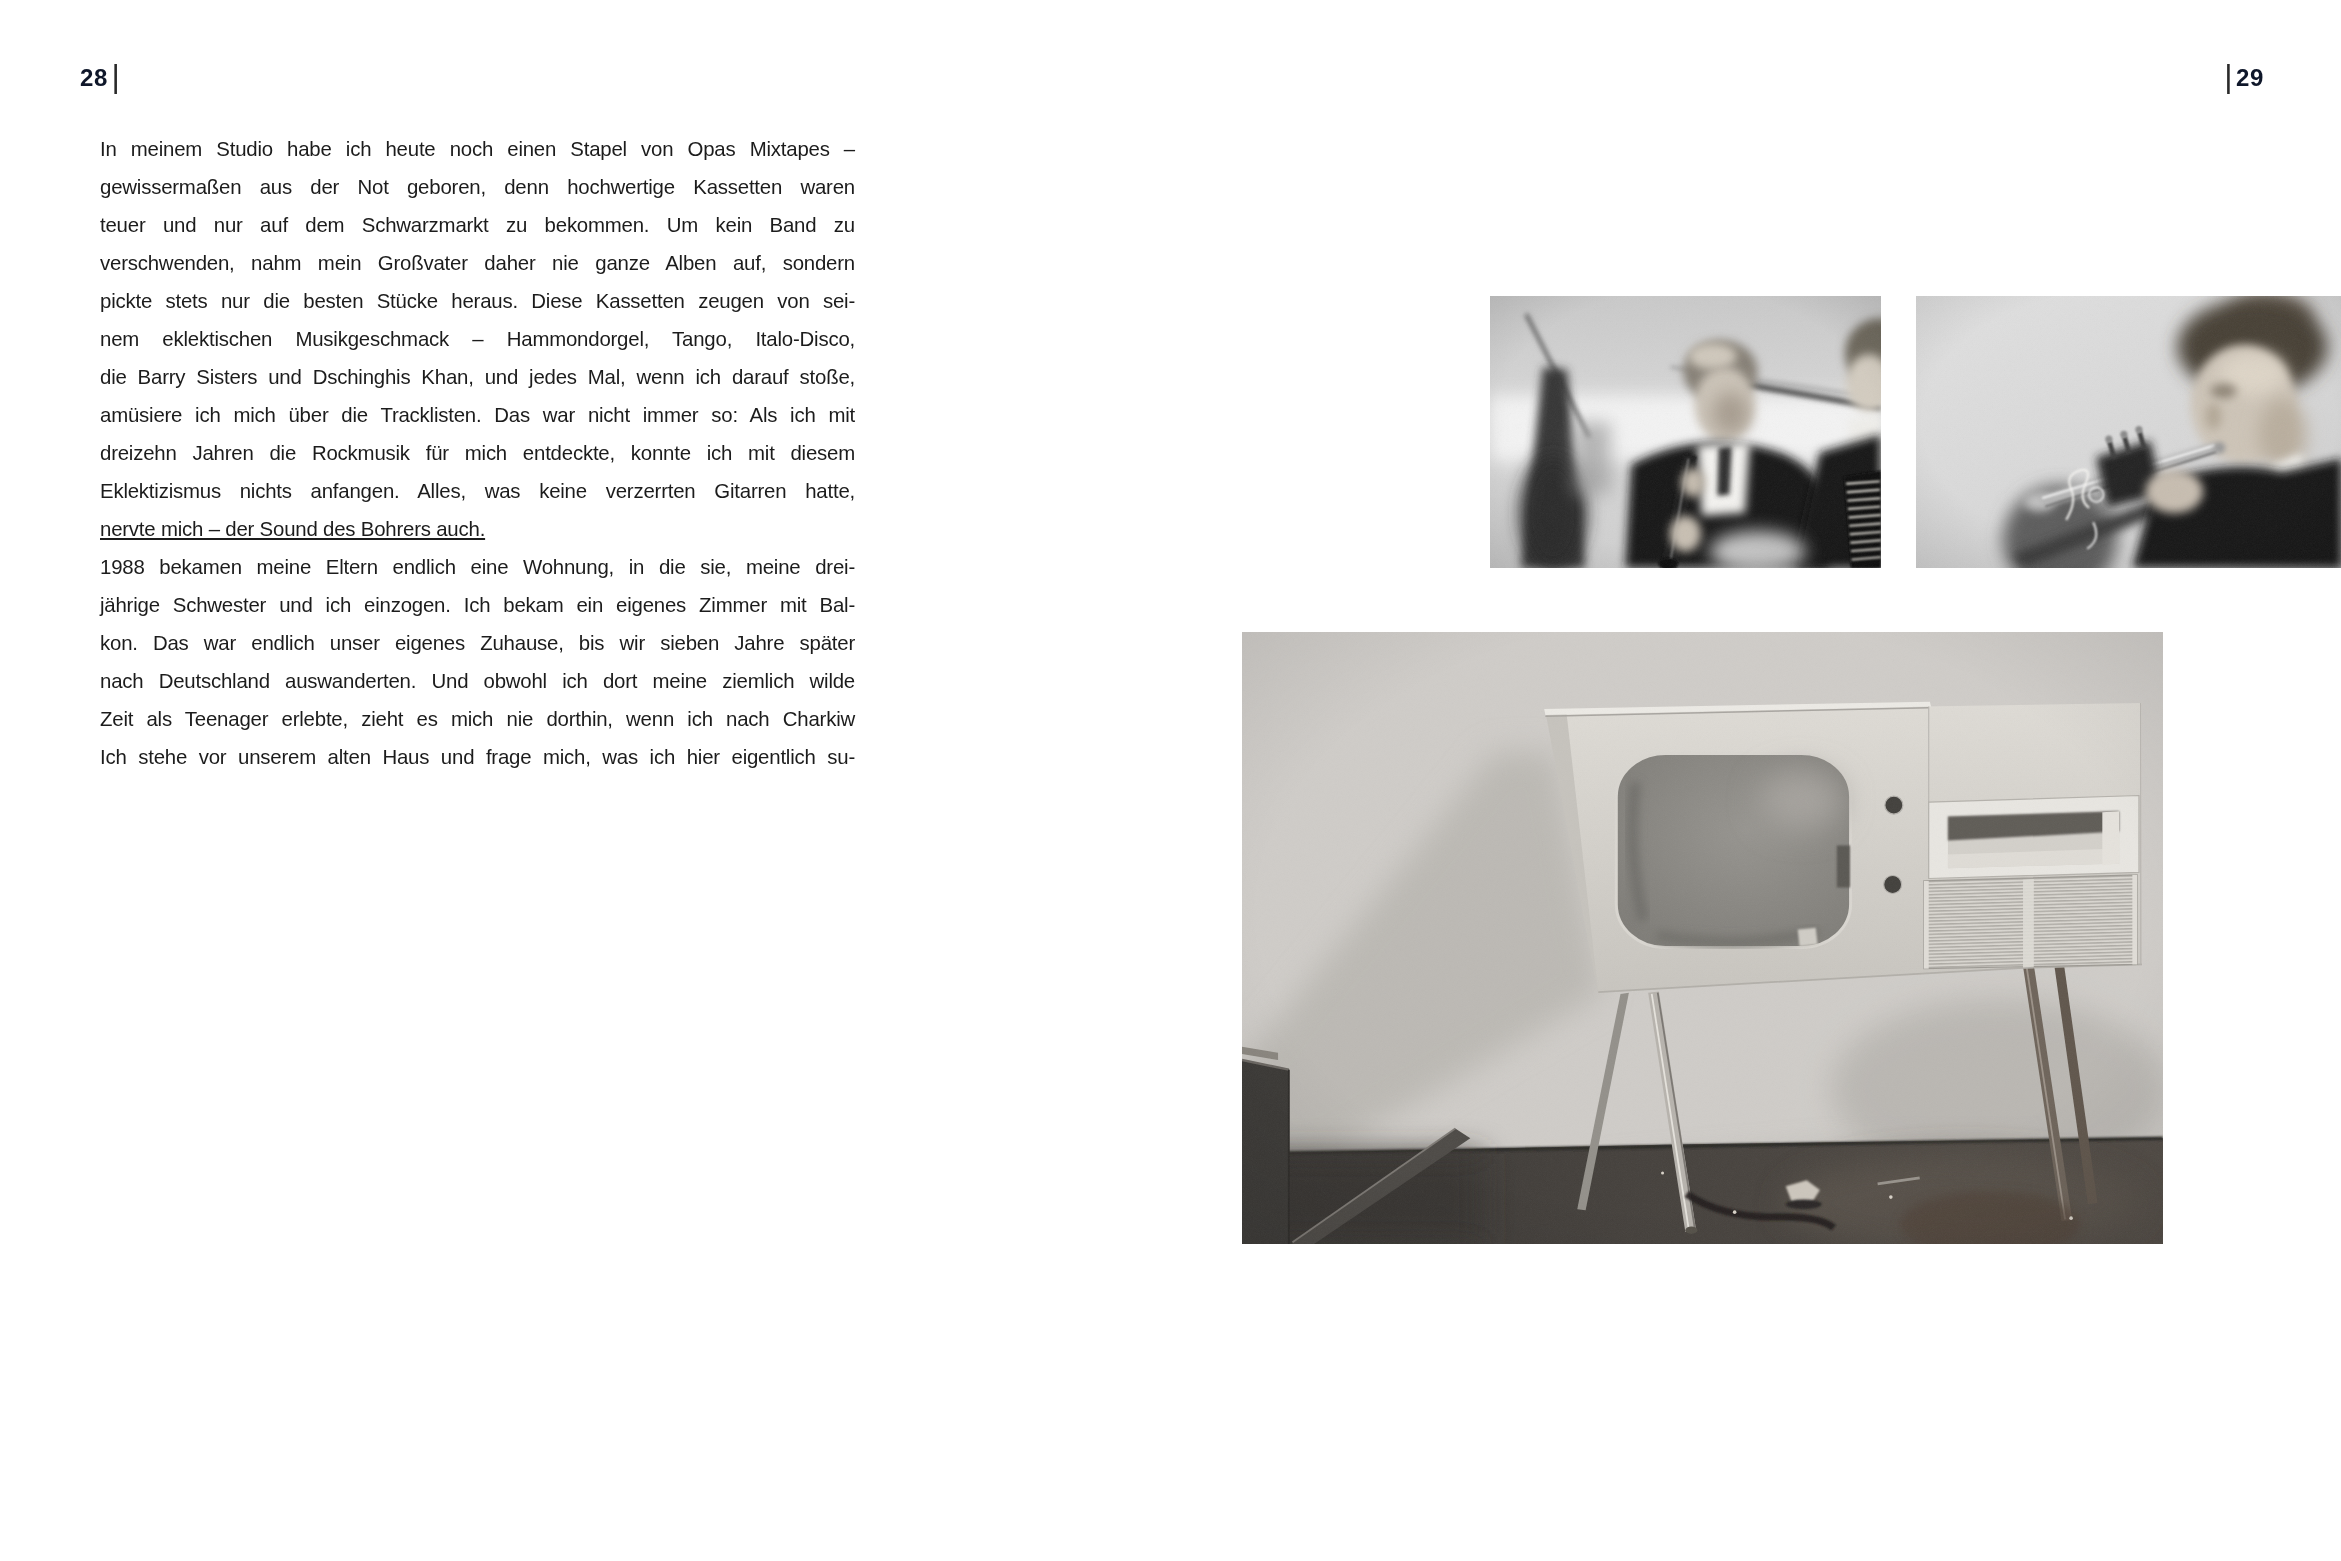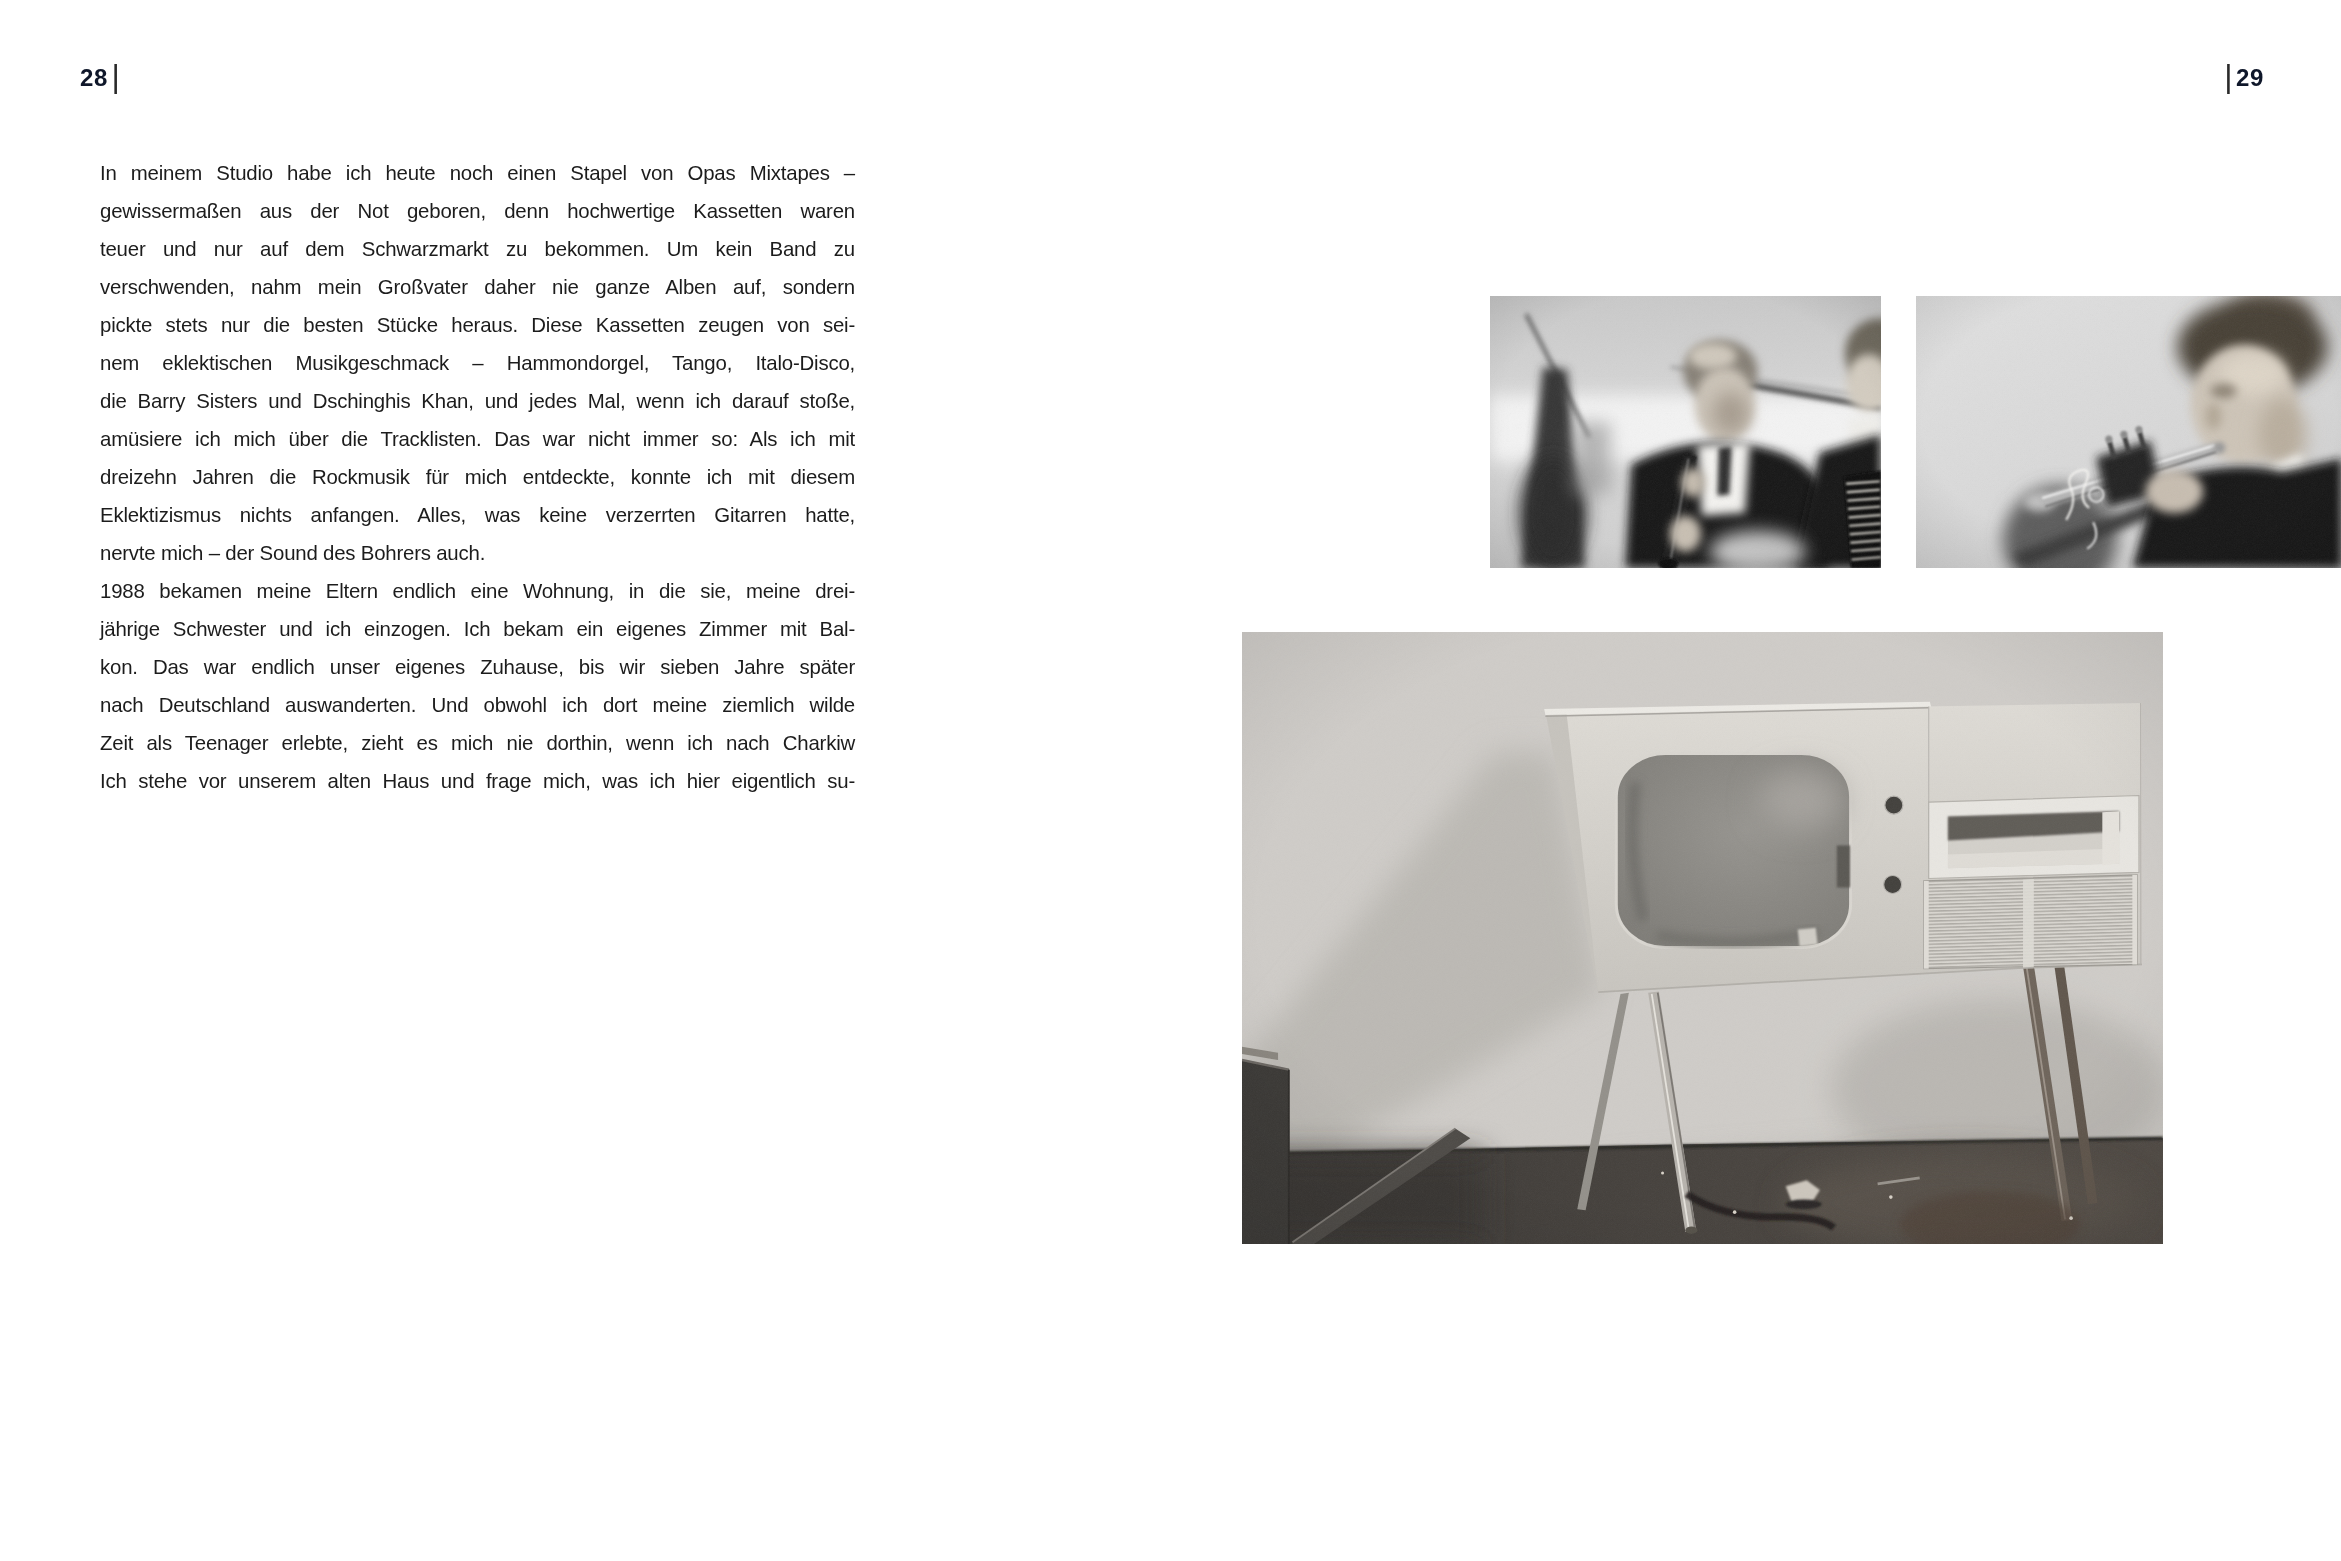--- a/index.html
+++ b/index.html
@@ -10,24 +10,24 @@
   .folio{position:absolute;top:62px;display:flex;align-items:center;}
   .folio .num{font-size:24px;font-weight:bold;letter-spacing:0.6px;color:#0f172a;}
   .folio .sep{font-size:32px;font-weight:200;line-height:1;color:#2a2a2a;
               transform:translateY(-1.8px);}
   .folio.left{left:80px;}  .folio.left .sep{margin-left:3.6px;}
   .folio.right{right:78px;} .folio.right .sep{margin-right:3.6px;}
 
   
   .textblock{position:absolute;left:100px;top:130px;width:755px;
              font-size:20.4px;line-height:38px;letter-spacing:-0.2px;
-             color:#1c1c1c;margin-top:24px;}
+             color:#1c1c1c;}
   .line{height:38px;text-align:justify;text-align-last:justify;
         white-space:normal;}
-  .line.last{text-align-last:left;}
+  .line.last{text-align-last:left;text-decoration:underline;}
 
   
   .photo{position:absolute;overflow:hidden;background:#d6d6d6;}
   .photo svg{display:block;width:100%;height:100%;}
   #photo-musicians{left:1490px;top:296px;width:391px;height:272px;}
   #photo-trumpeter{left:1916px;top:296px;width:426px;height:272px;}
   #photo-tv{left:1242px;top:632px;width:921px;height:612px;}
 </style>
 </head>
 <body>

